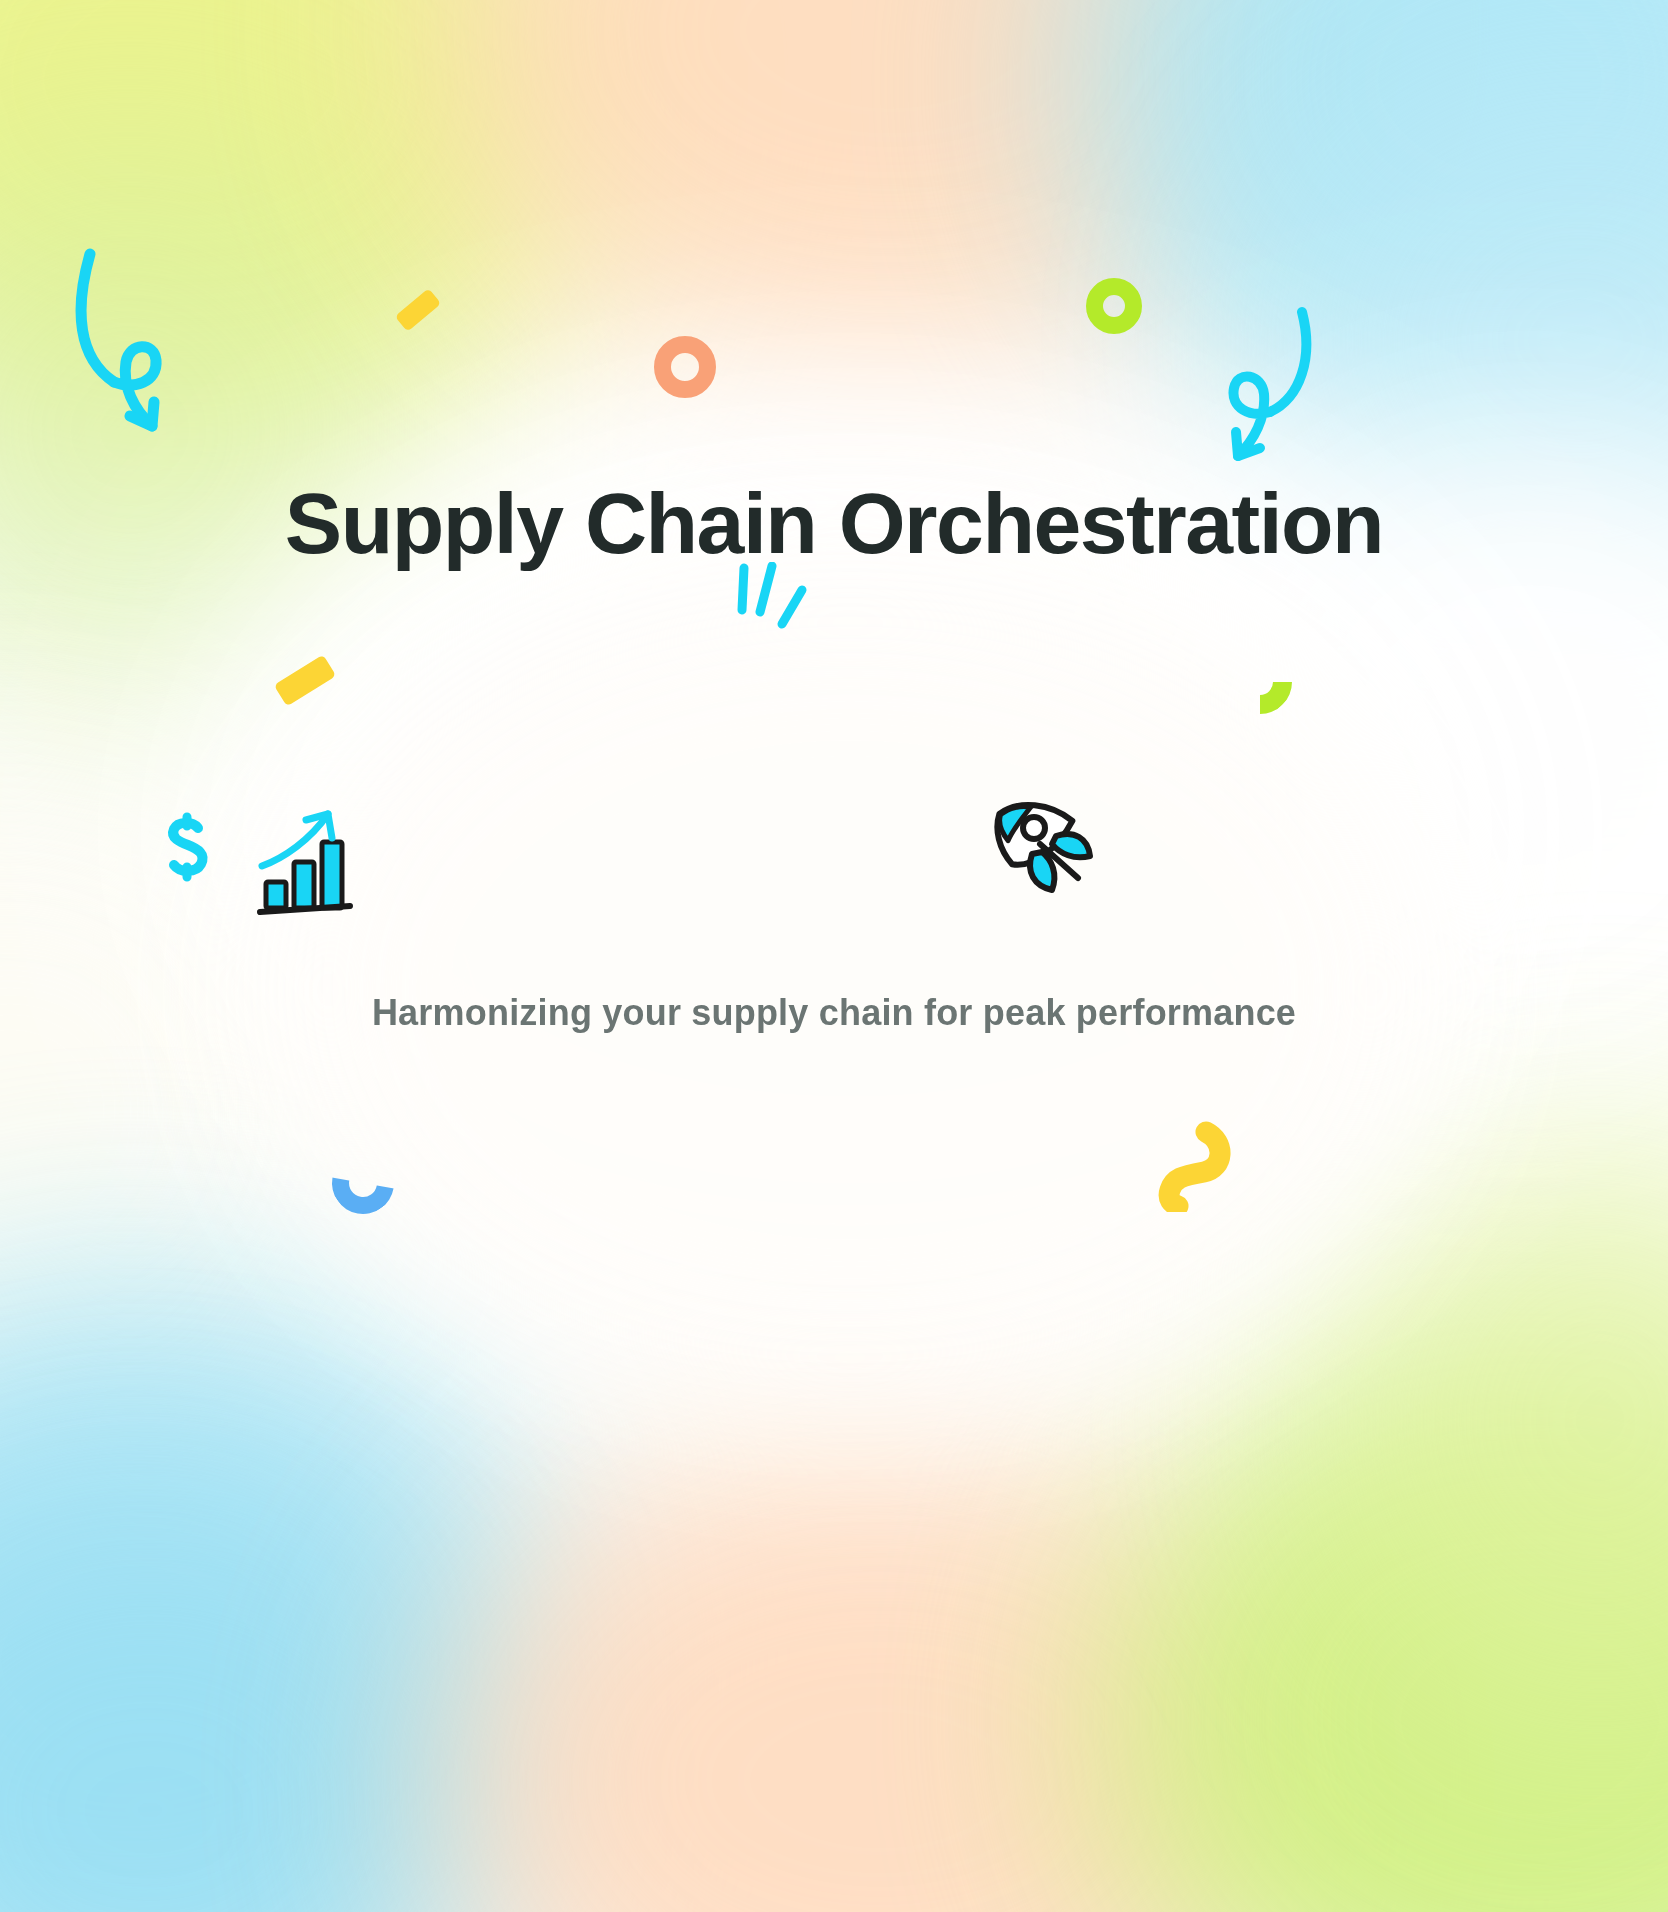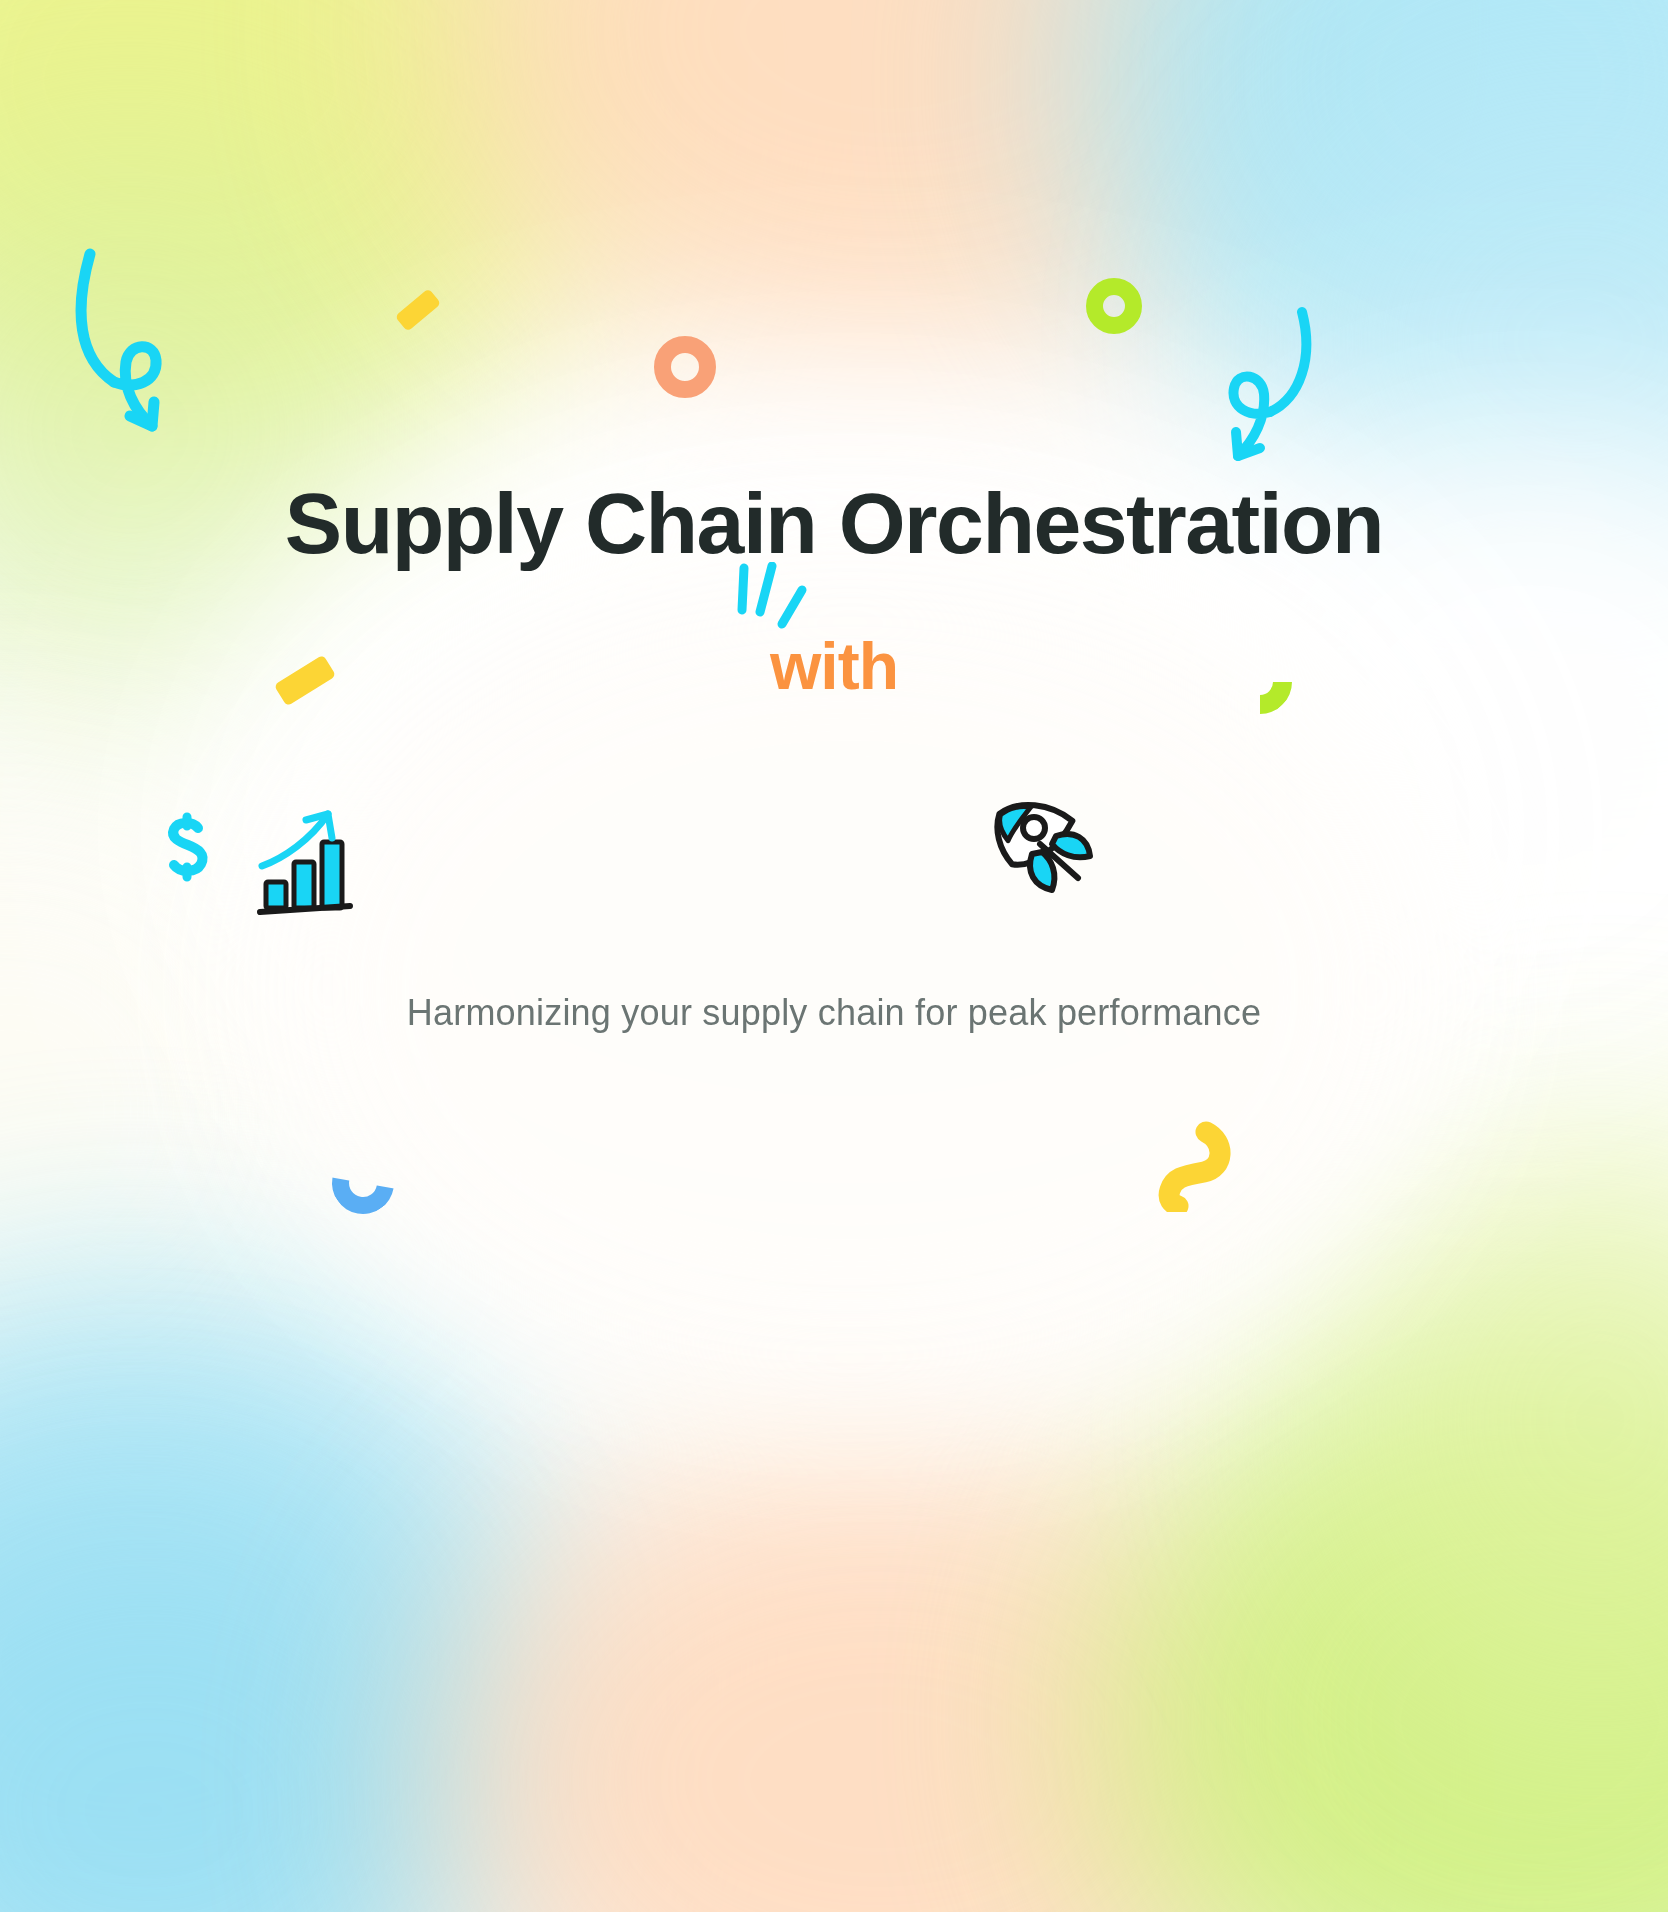--- a/index.html
+++ b/index.html
@@ -90,21 +90,21 @@
   }
   .brand-line {
     position:absolute; top:722px; left:0; width:100%;
     text-align:center;
     font-size:78px; font-weight:700; letter-spacing:-1.5px;
     color:#222b2a; line-height:1.05;
   }
   .subtitle {
     position:absolute; top:976px; left:0; width:100%;
     text-align:center;
-    font-size:36px; font-weight:400; letter-spacing:.2px;
+    font-size:36px; font-weight:700; letter-spacing:.2px;
     color:#6b7573;
   }
 </style>
 </head>
 <body>
 
 <div id="stage">
 
   <div class="blob b-tl-yellow"></div>
   <div class="blob b-tl-green"></div>
@@ -168,17 +168,16 @@
     <path d="M22 24 C44 14 74 24 92 46 C72 70 44 84 24 76 C14 58 14 38 22 24 Z" fill="#ffffff" stroke="#1a1a1a" stroke-width="6" stroke-linejoin="round" transform="rotate(-12 57 50)"></path>
     <path d="M23 25 C33 20 45 20 54 24 C42 34 32 42 25 52 C20 42 19 32 23 25 Z" fill="#19d5f5" stroke="#1a1a1a" stroke-width="5" stroke-linejoin="round" transform="rotate(-12 57 50)"></path>
     <circle cx="52" cy="46" r="11" fill="#ffffff" stroke="#1a1a1a" stroke-width="6"></circle>
     <path d="M74 54 C92 48 106 56 108 74 C92 78 78 72 70 62 Z" fill="#19d5f5" stroke="#1a1a1a" stroke-width="6" stroke-linejoin="round"></path>
     <path d="M50 72 C44 90 52 104 70 108 C76 92 70 78 60 70 Z" fill="#19d5f5" stroke="#1a1a1a" stroke-width="6" stroke-linejoin="round"></path>
     <path d="M58 62 L96 96" stroke="#1a1a1a" stroke-width="6" stroke-linecap="round"></path>
   </svg>
 
   <div class="hero">
     <div class="headline">Supply Chain Orchestration</div>
-    <div class="with-line">with</div>
     <div class="subtitle">Harmonizing your supply chain for peak performance</div>
   </div>
 
 </div>
 
 </body></html>

